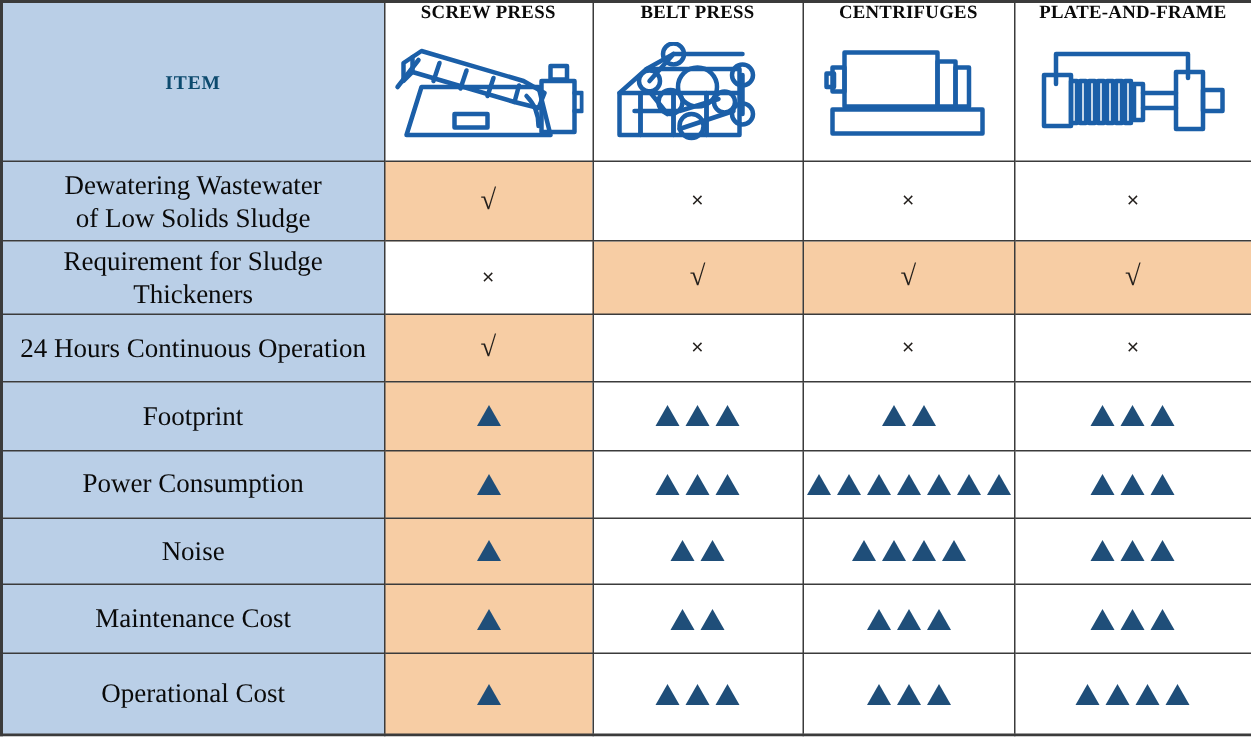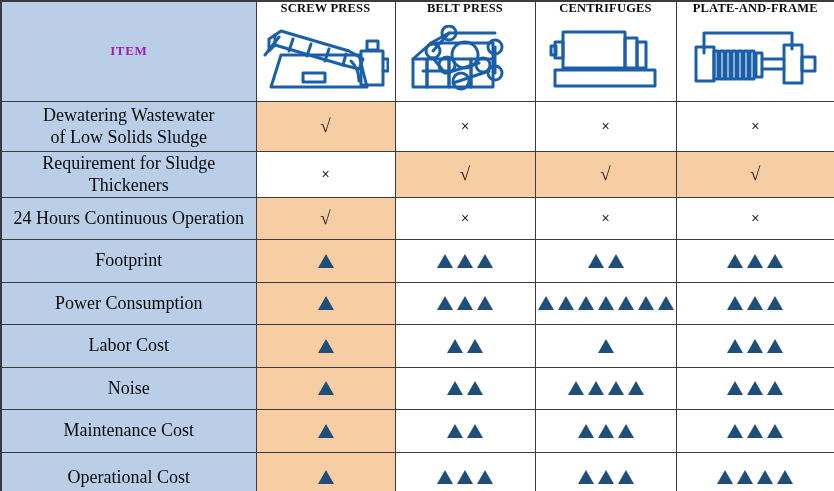--- a/index.html
+++ b/index.html
@@ -43,21 +43,21 @@
   col.c-mach3 { width: 141px; }
   col.c-mach4 { width: 159px; }
 
   
   tr.header-row { height: 100px; }
   td.item-head {
     background: #bacfe7;
     font-weight: bold;
     font-size: 13px;
     letter-spacing: 0.6px;
-    color: #a21caf;
+    color: #0c4a6e;
   }
   td.mach-head {
     background: #ffffff;
     padding: 3px 2px 2px 2px;
   }
   .mach-head-inner {
     display: flex;
     flex-direction: column;
     align-items: center;
     justify-content: flex-start;
@@ -348,46 +348,20 @@
         </td>
         <td class="cell-white">
           <div class="tri-group">
               <span class="tri"></span>
               <span class="tri"></span>
               <span class="tri"></span>
             </div>
         </td>
       </tr>
 
-      <tr class="r5">
-        <td class="row-label">Labor Cost</td>
-        <td class="cell-orange">
-          <div class="tri-group">
-              <span class="tri"></span>
-            </div>
-        </td>
-        <td class="cell-white">
-          <div class="tri-group">
-              <span class="tri"></span>
-              <span class="tri"></span>
-            </div>
-        </td>
-        <td class="cell-white">
-          <div class="tri-group">
-              <span class="tri"></span>
-            </div>
-        </td>
-        <td class="cell-white">
-          <div class="tri-group">
-              <span class="tri"></span>
-              <span class="tri"></span>
-              <span class="tri"></span>
-            </div>
-        </td>
-      </tr>
 
       <tr class="r6">
         <td class="row-label">Noise</td>
         <td class="cell-orange">
           <div class="tri-group">
               <span class="tri"></span>
             </div>
         </td>
         <td class="cell-white">
           <div class="tri-group">

